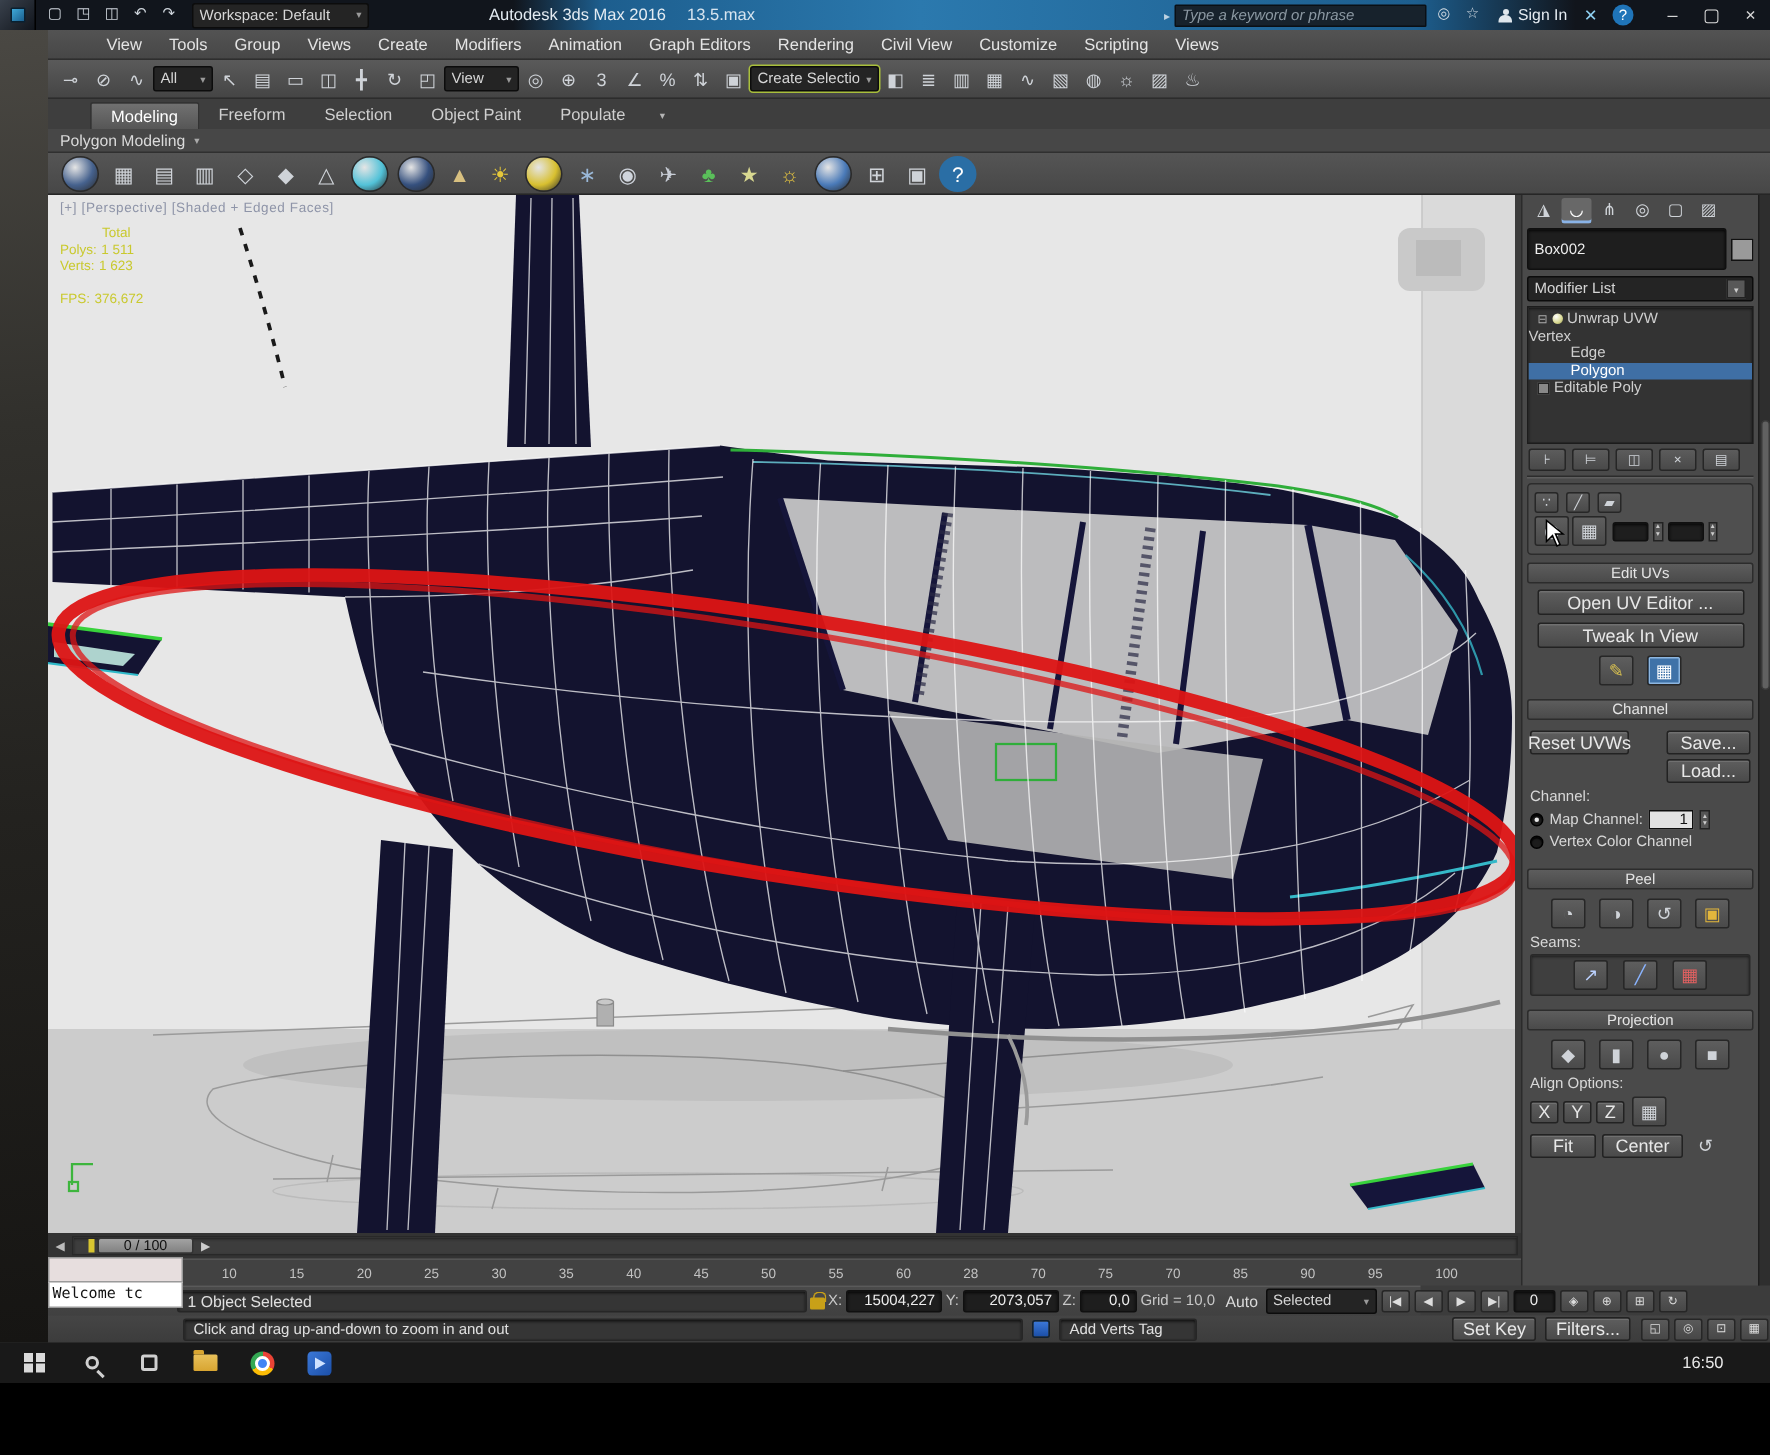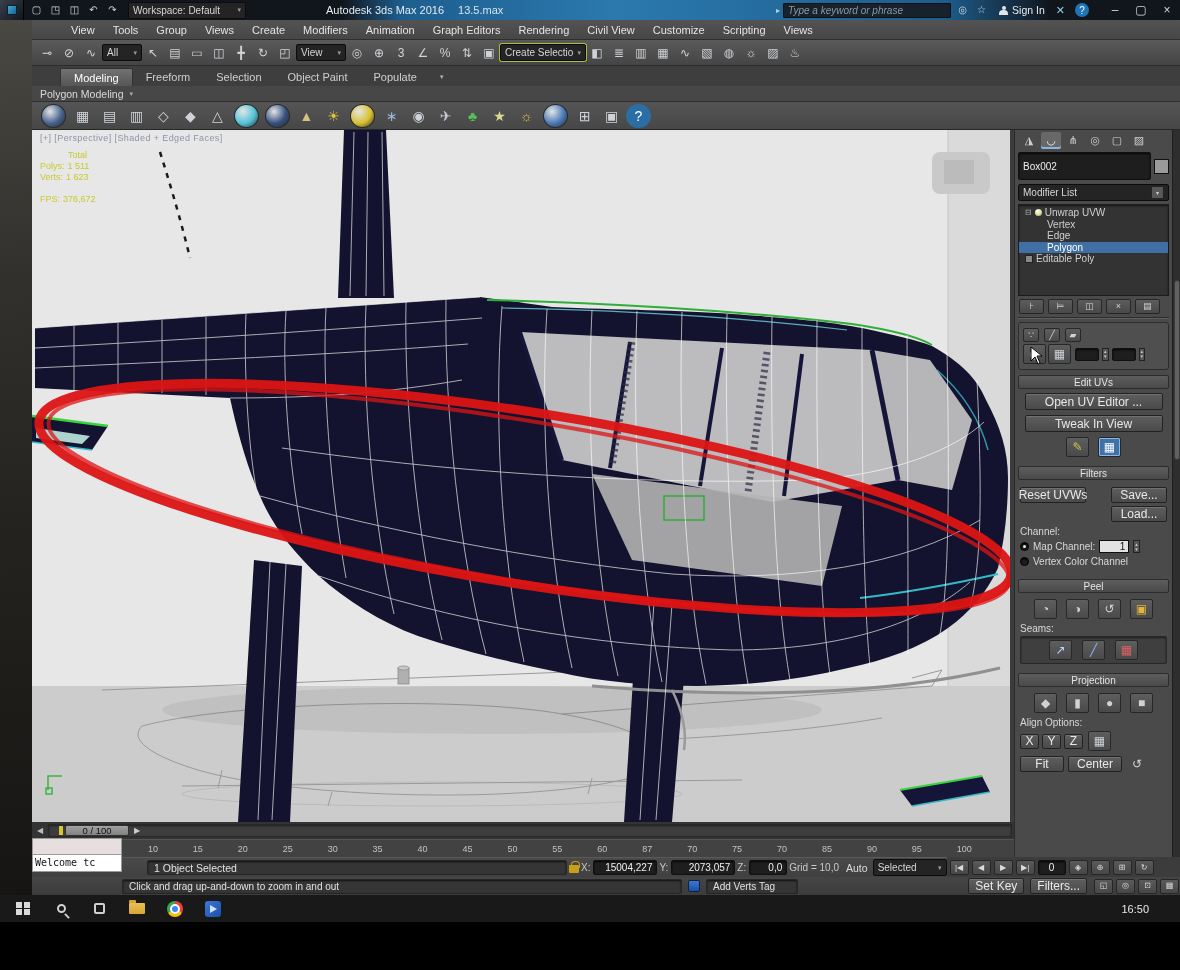--- a/index.html
+++ b/index.html
@@ -112,21 +112,21 @@
 
 #timeline{left:32px;top:822px;width:982px;height:17px;background:#333;display:flex;align-items:center;padding:0 2px;gap:2px}
 .tl-arrow{width:12px;font-size:8px;color:#bbb;text-align:center;flex:none}
 .tl-track{flex:1;height:13px;background:#3d3d3d;border:1px solid #282828;box-shadow:inset 0 1px 2px rgba(0,0,0,.5);display:flex;align-items:center;padding:0 2px;gap:2px}
 .tl-key{width:4px;height:9px;background:#d8c530;flex:none;margin-left:8px}
 .tl-handle{width:64px;height:11px;background:linear-gradient(#a2a2a2,#818181);border:1px solid #333;border-radius:2px;color:#111;font-size:9.5px;display:inline-flex;align-items:center;justify-content:center;flex:none}
 .tl-arrow.in{color:#ccc}
 #ruler{left:32px;top:839px;width:982px;height:18px;background:#424242;border-top:1px solid #555;display:flex;align-items:center;justify-content:space-between;padding:0 42px 0 36px}
 .tick{font-size:9px;color:#c2c2c2}
 
-#status1{left:32px;top:857px;width:915px;height:20px;background:linear-gradient(#4a4a4a,#404040);border-top:1px solid #5a5a5a;display:flex;align-items:center;padding-left:115px;gap:2px}
+#status1{left:32px;top:857px;width:915px;height:20px;background:linear-gradient(#4a4a4a,#404040);border-top:1px solid #5a5a5a;display:flex;align-items:center;padding-left:86px;gap:2px}
 #status2{left:32px;top:877px;width:1148px;height:18px;background:linear-gradient(#454545,#3c3c3c);display:flex;align-items:center;padding-left:90px;gap:6px}
 .selbox{width:420px}
 .hintbox{width:560px;font-size:10px}
 .lockic{width:10px;height:8px;background:#c8a018;border-radius:1px;position:relative;flex:none;margin-top:3px}
 .lockic::before{content:"";position:absolute;left:1.5px;top:-4px;width:7px;height:6px;border:1.5px solid #c8a018;border-bottom:none;border-radius:4px 4px 0 0}
 .coord{display:inline-flex;align-items:center;gap:3px}
 .cl{font-size:10px;color:#c8c8c8}
 .cfield{width:64px;justify-content:flex-end}
 .cfield.zf{width:38px}
 .gridlb{font-size:10px;color:#c8c8c8;white-space:nowrap}
@@ -405,21 +405,21 @@
     <div class="dd mod-list">
         <span class="dd-t">Modifier List</span>
         <span class="dd-a2">▾</span>
       </div>
     <div id="stack">
         <div class="stack-row" style="padding-left: 6px;">
           <span class="st-exp">⊟</span>
           <span class="st-bulb"></span>
           <span>Unwrap UVW</span>
         </div>
-        <div class="stack-row" style="padding-left: 28px;">
+        <div class="stack-row" style="">
           <span>Vertex</span>
         </div>
         <div class="stack-row" style="padding-left: 28px;">
           <span>Edge</span>
         </div>
         <div class="stack-row sel" style="padding-left: 28px;">
           <span>Polygon</span>
         </div>
         <div class="stack-row" style="padding-left: 6px;">
           <span class="st-ic"></span>
@@ -467,21 +467,21 @@
         <div class="btn wide">Tweak In View</div>
         <div id="uv-icons" class="ic-row">
             <span class="icn big" style="color: rgb(216, 192, 80);">✎</span>
             <span class="icn act big">▦</span>
           </div>
       </div>
     </div>
 
     <div class="rollout">
       <div class="ro-h">
-          <span>Filters</span>
+          <span>Channel</span>
         </div>
       <div class="ro-b">
         <div class="rrow">
             <span class="btn" style="width:66px">Reset UVWs</span>
             <span class="btn" style="width:56px;margin-left:auto">Save...</span>
           </div>
         <div class="rrow">
             <span class="btn" style="width:56px;margin-left:auto">Load...</span>
           </div>
         <div class="lbl">Channel:</div>
@@ -568,21 +568,21 @@
       <span class="tick">15</span>
       <span class="tick">20</span>
       <span class="tick">25</span>
       <span class="tick">30</span>
       <span class="tick">35</span>
       <span class="tick">40</span>
       <span class="tick">45</span>
       <span class="tick">50</span>
       <span class="tick">55</span>
       <span class="tick">60</span>
-      <span class="tick">87</span>
+      <span class="tick">28</span>
       <span class="tick">70</span>
       <span class="tick">75</span>
       <span class="tick">70</span>
       <span class="tick">85</span>
       <span class="tick">90</span>
       <span class="tick">95</span>
       <span class="tick">100</span>
     </div>
 
   <div id="status1" class="abs">

